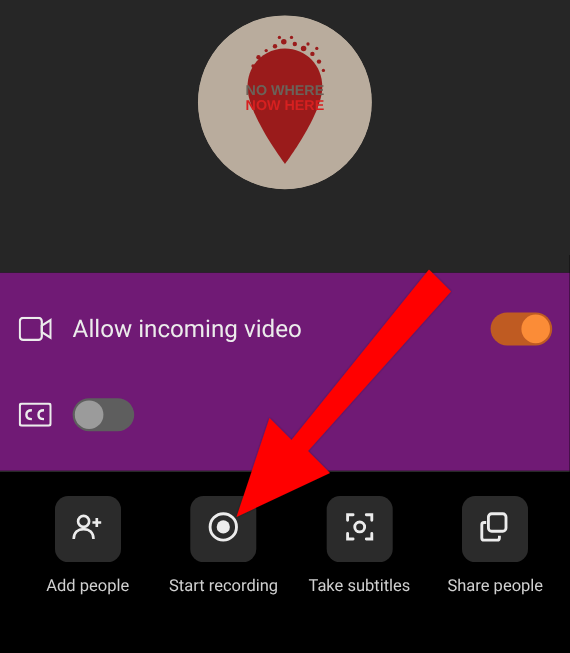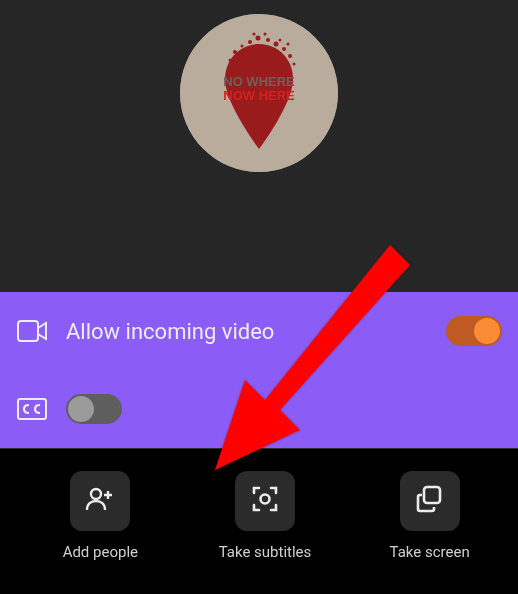--- a/index.html
+++ b/index.html
@@ -6,42 +6,42 @@
   body {
     width: 518px;
     height: 594px;
     background: #000;
     font-family: -apple-system, BlinkMacSystemFont, "Segoe UI", Roboto, sans-serif;
     overflow: hidden;
     position: relative;
   }
   .video-area {
     width: 100%;
-    height: 292px;
+    height: 248px;
     background: #262626;
     display: flex;
     align-items: flex-start;
     justify-content: center;
     padding-top: 14px;
   }
   .avatar {
     width: 158px;
     height: 158px;
     border-radius: 50%;
     background: #b9ac9d;
     display: flex;
     align-items: center;
     justify-content: center;
     position: relative;
     overflow: hidden;
   }
   .avatar svg { width: 100%; height: 100%; }
   .settings-panel {
-    background: #8b5cf6;
-    padding: 0 12px;
+    background: #701a75;
+    padding: 12px 12px;
   }
   .setting-row {
     display: flex;
     align-items: center;
     height: 78px;
     gap: 18px;
     padding: 0 4px;
   }
   .setting-icon {
     width: 32px;
@@ -182,20 +182,31 @@
         <svg width="32" height="32" viewBox="0 0 32 32" fill="none" stroke="#ececec" stroke-width="2.4">
           <circle cx="12" cy="11" r="5"></circle>
           <path d="M3 27 C3 21 7 18 12 18 C17 18 21 21 21 27"></path>
           <path d="M24 8 L24 16 M20 12 L28 12"></path>
         </svg>
       </span>
     </div>
     <span class="action-label">Add people</span>
   </div>
 
+  <div class="action-item">
+    <div class="action-button">
+      <span>
+        <svg width="32" height="32" viewBox="0 0 32 32">
+          <circle cx="16" cy="16" r="12" fill="none" stroke="#ececec" stroke-width="2.6"></circle>
+          <circle cx="16" cy="16" r="6" fill="#ececec"></circle>
+        </svg>
+      </span>
+    </div>
+    <span class="action-label">Start recording</span>
+  </div>
 
   <div class="action-item">
     <div class="action-button">
       <span>
         <svg width="32" height="32" viewBox="0 0 32 32" fill="none" stroke="#ececec" stroke-width="2.6" stroke-linecap="round">
           <path d="M5 10 L5 5 L10 5"></path>
           <path d="M22 5 L27 5 L27 10"></path>
           <path d="M27 22 L27 27 L22 27"></path>
           <path d="M10 27 L5 27 L5 22"></path>
           <circle cx="16" cy="16" r="4.5"></circle>
@@ -207,21 +218,21 @@
 
   <div class="action-item">
     <div class="action-button">
       <span>
         <svg width="32" height="32" viewBox="0 0 32 32" fill="none" stroke="#ececec" stroke-width="2.6">
           <rect x="10" y="4" width="16" height="16" rx="3"></rect>
           <path d="M8 12 L6 12 C4.9 12 4 12.9 4 14 L4 26 C4 27.1 4.9 28 6 28 L18 28 C19.1 28 20 27.1 20 26 L20 24"></path>
         </svg>
       </span>
     </div>
-    <span class="action-label">Take screen</span>
+    <span class="action-label">Share people</span>
   </div>
 
 </div>
 
 <svg class="arrow-overlay" width="220" height="250">
   <defs>
     <filter id="f" x="-20%" y="-20%" width="140%" height="140%">
       <feDropShadow dx="0" dy="0" stdDeviation="1" flood-color="#000" flood-opacity="0.4"></feDropShadow>
     </filter>
   </defs>

